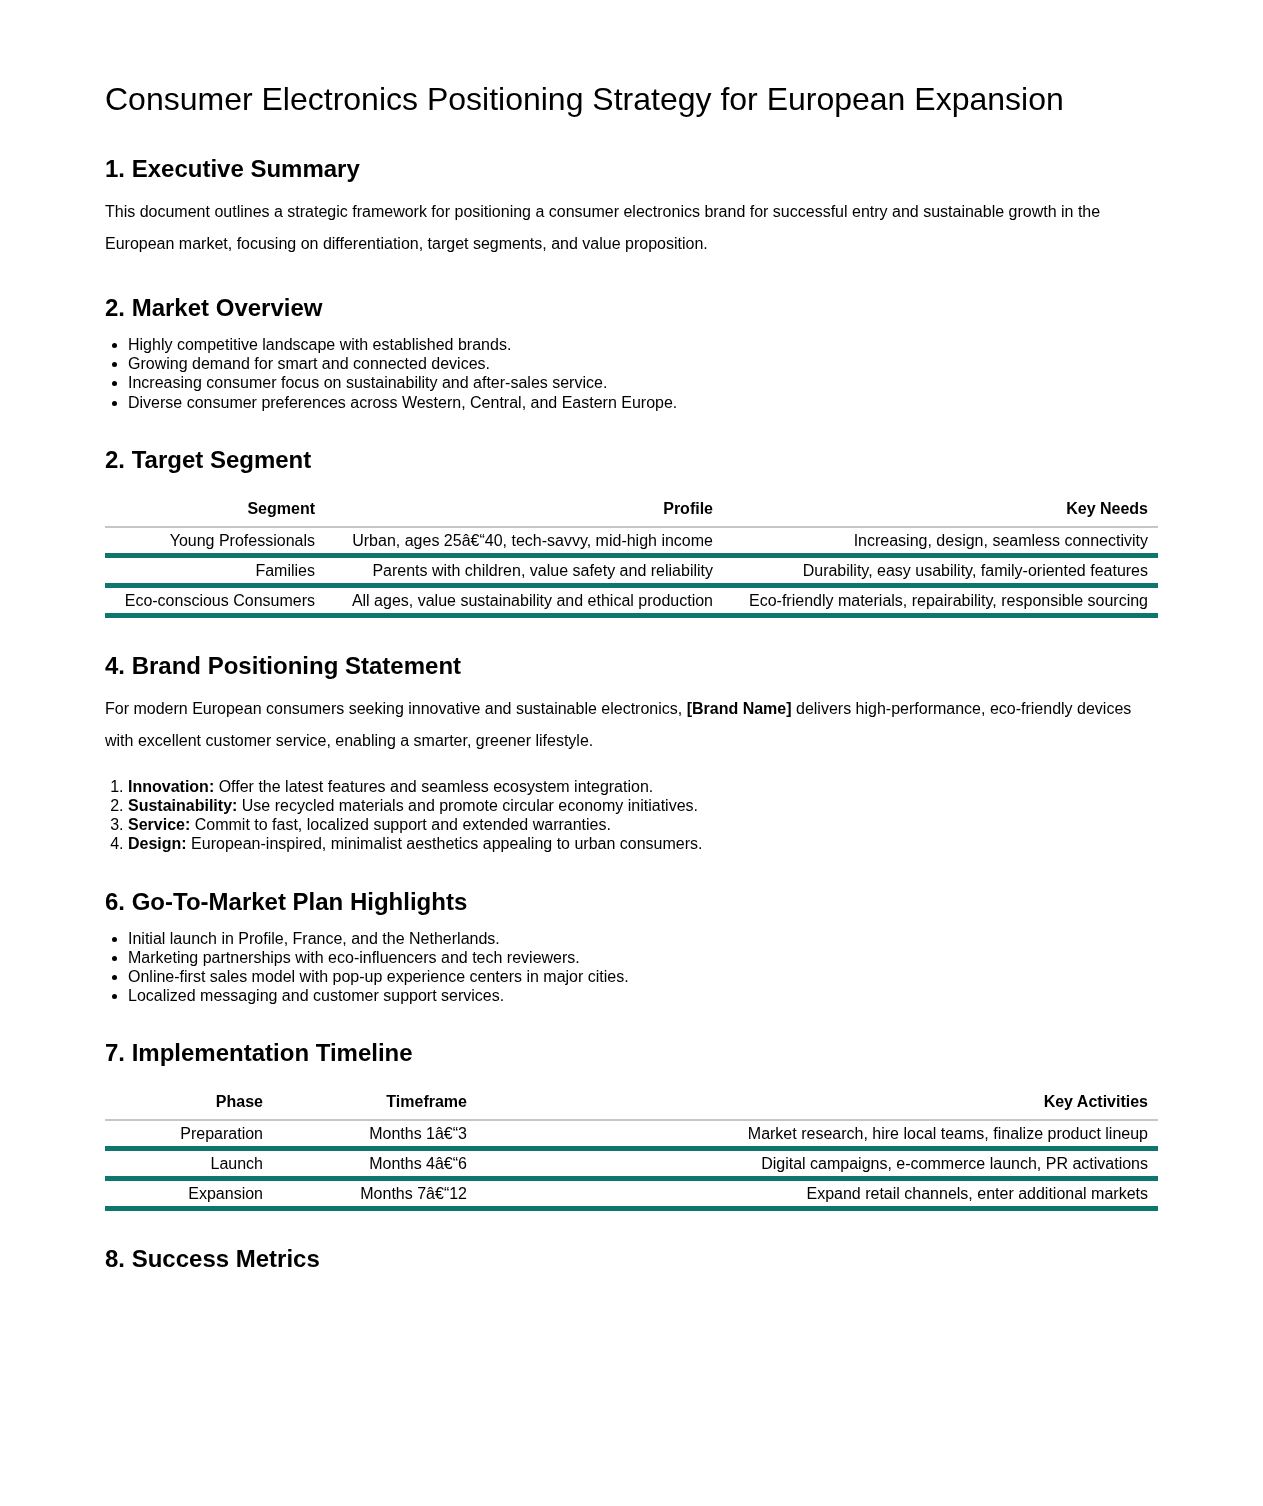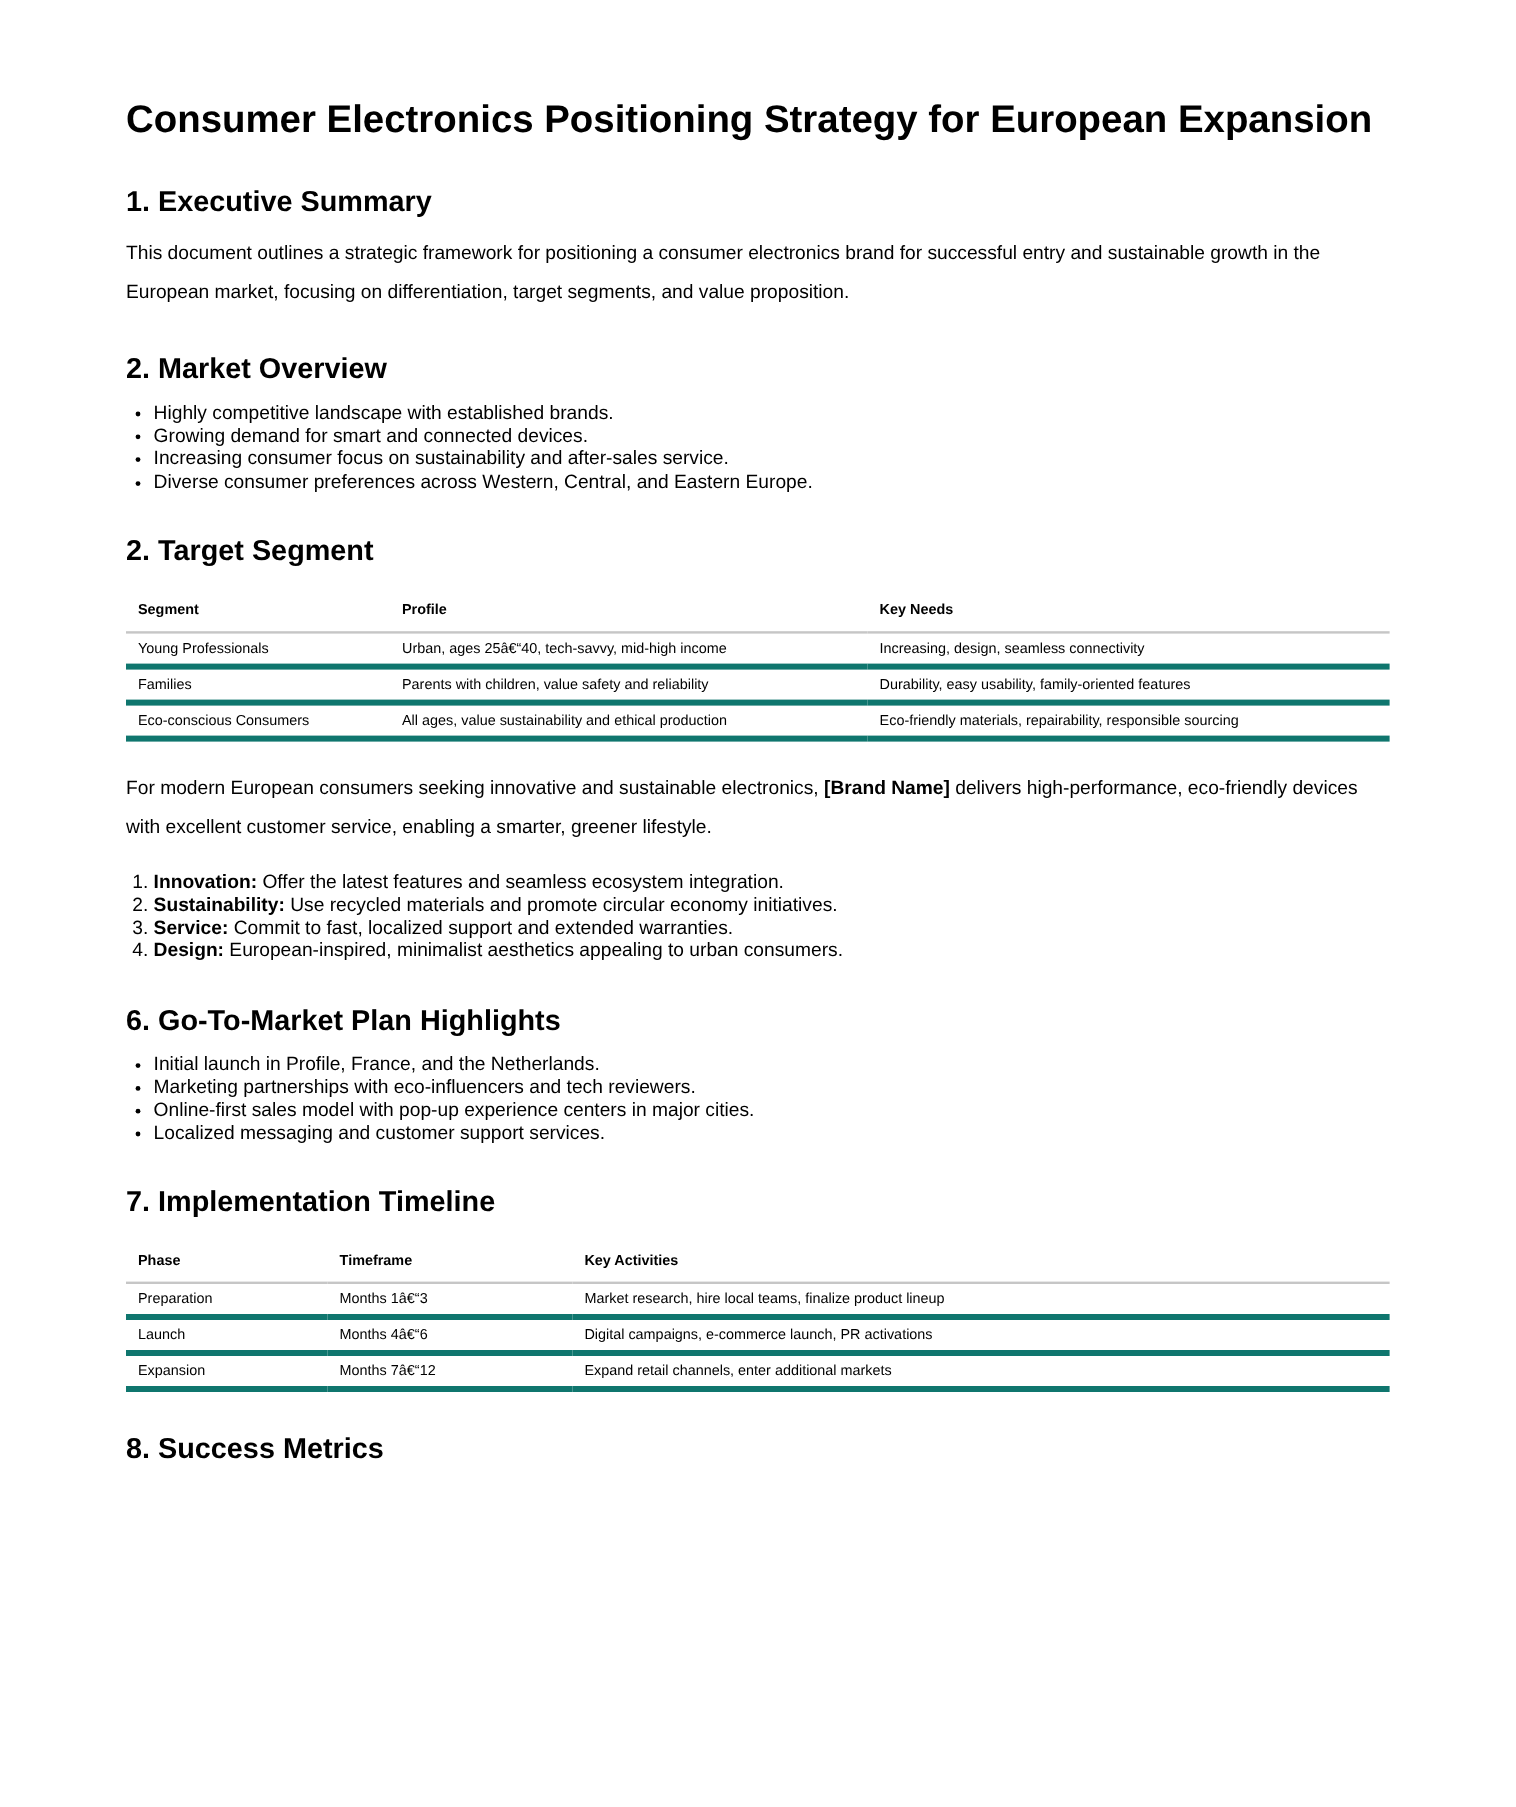--- a/index.html
+++ b/index.html
@@ -18,21 +18,21 @@
   .doc-clip {
     height: 1302px;
     overflow: hidden;
   }
   .doc {
     padding: 0 105px;
   }
   h1 {
     font-size: 32px;
     line-height: 42px;
-    font-weight: bold;
+    font-weight: normal;
     margin: 78px 0 34px 0;
   }
   h2 {
     font-size: 24px;
     line-height: 30px;
     font-weight: bold;
     margin: 33px 0 12px 0;
   }
   p {
     margin: 0 0 20px 0;
@@ -44,22 +44,22 @@
     line-height: 19.2px;
   }
   li { margin: 0; }
   b { font-weight: bold; }
   table {
     border-collapse: collapse;
     width: 100%;
     margin: 16px 0 24px 0;
   }
   th, td {
-    text-align: left;
-    font-size: 12px;
+    text-align: right;
+    font-size: 16px;
     line-height: 19px;
     vertical-align: top;
   }
   th {
     font-weight: bold;
     padding: 8px 10px;
     border-bottom: 2px solid #c6c6c6;
   }
   td {
     padding: 3px 10px;
@@ -111,20 +111,21 @@
           <td>Durability, easy usability, family-oriented features</td>
         </tr>
         <tr>
           <td>Eco-conscious Consumers</td>
           <td>All ages, value sustainability and ethical production</td>
           <td>Eco-friendly materials, repairability, responsible sourcing</td>
         </tr>
       </tbody>
     </table>
 
+    <h2>4. Brand Positioning Statement</h2>
     <p><span>For modern European consumers seeking innovative and sustainable electronics, </span><b>[Brand Name]</b><span> delivers high-performance, eco-friendly devices with excellent customer service, enabling a smarter, greener lifestyle.</span></p>
 
     <ol>
       <li><b>Innovation:</b><span> Offer the latest features and seamless ecosystem integration.</span></li>
       <li><b>Sustainability:</b><span> Use recycled materials and promote circular economy initiatives.</span></li>
       <li><b>Service:</b><span> Commit to fast, localized support and extended warranties.</span></li>
       <li><b>Design:</b><span> European-inspired, minimalist aesthetics appealing to urban consumers.</span></li>
     </ol>
 
     <h2>6. Go-To-Market Plan Highlights</h2>

